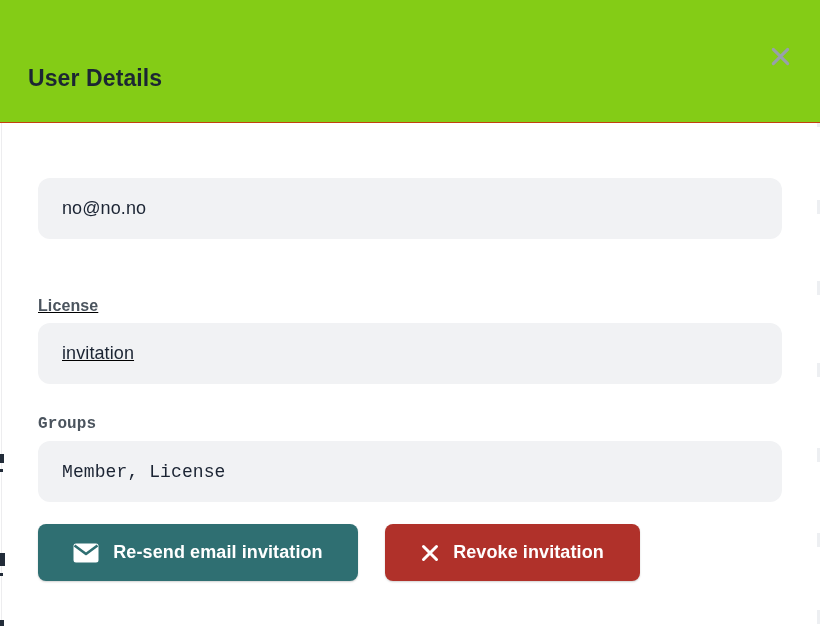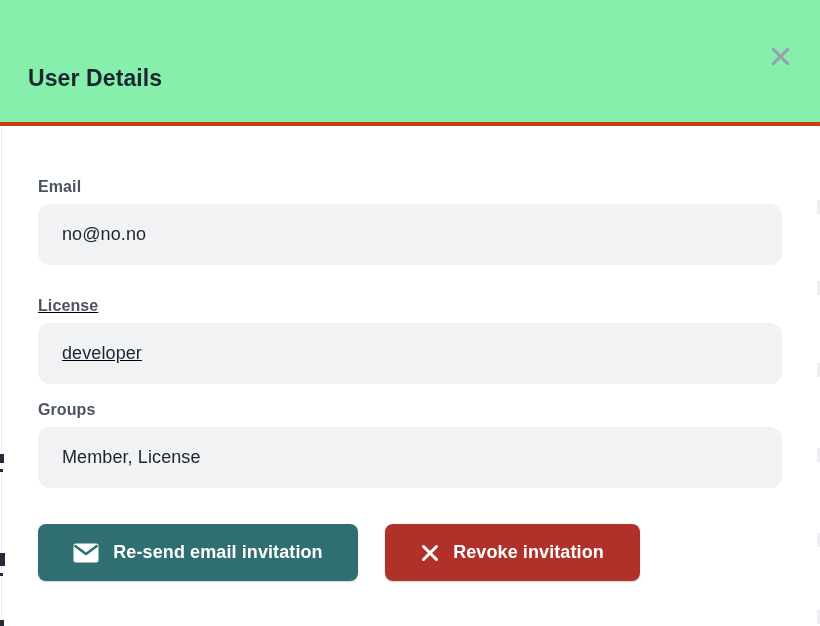--- a/index.html
+++ b/index.html
@@ -32,22 +32,22 @@
     left: 817px;
     width: 3px; height: 14px;
     background: #edeff2;
   }
 
   
   .modal-header {
     position: absolute;
     left: 0; top: 0; right: 0;
     height: 122px;
-    background: #86efac;
-    border-bottom: 4px solid #c2410c;
+    background: #84cc16;
+    border-bottom: 1px solid #c2410c;
   }
   .modal-title {
     position: absolute;
     left: 28px;
     top: 45px;
     font-size: 23px;
     line-height: 28px;
     font-weight: 700;
     color: #1c2633;
     letter-spacing: 0.1px;
@@ -64,21 +64,21 @@
     cursor: pointer;
     display: flex;
     align-items: center;
     justify-content: center;
   }
 
   
   .field-group { position: absolute; left: 38px; width: 744px; }
   .field-group.g1 { top: 178px; }
   .field-group.g2 { top: 297px; text-decoration: underline; }
-  .field-group.g3 { top: 401px; }
+  .field-group.g3 { top: 415px; font-family: Liberation Mono, monospace; }
   .field-label {
     display: block;
     font-size: 16px;
     font-weight: 700;
     color: #4b545e;
     margin: 0 0 8px 0;
     letter-spacing: 0.1px;
   }
   .field-box {
     box-sizing: border-box;
@@ -151,30 +151,29 @@
     <button class="close-button" aria-label="Close">
       <span class="icon">
         <svg width="23" height="23" viewBox="0 0 24 24" fill="none">
           <path d="M4.5 4.5 L19.5 19.5 M19.5 4.5 L4.5 19.5" stroke="#98a0ab" stroke-width="3.2" stroke-linecap="round"></path>
         </svg>
       </span>
     </button>
   </div>
 
   <div class="field-group g1">
-    <span class="field-label">Email</span>
     <div class="field-box">
       <span>no@no.no</span>
     </div>
   </div>
 
   <div class="field-group g2">
     <span class="field-label">License</span>
     <div class="field-box">
-      <span>developer</span>
+      <span>invitation</span>
     </div>
   </div>
 
   <div class="field-group g3">
     <span class="field-label">Groups</span>
     <div class="field-box">
       <span>Member, License</span>
     </div>
   </div>
 

